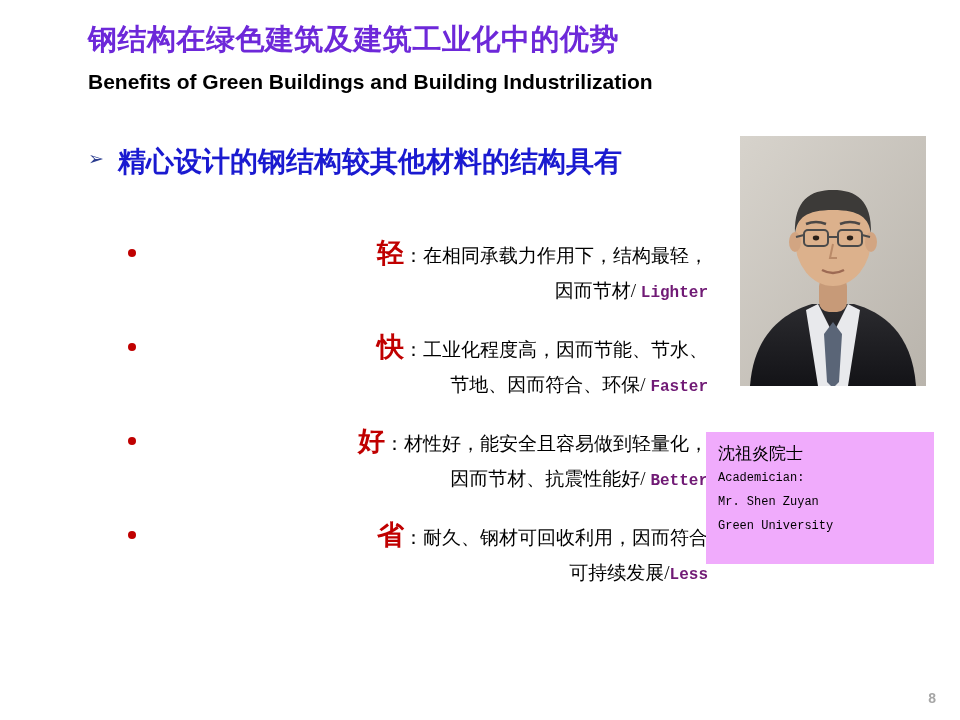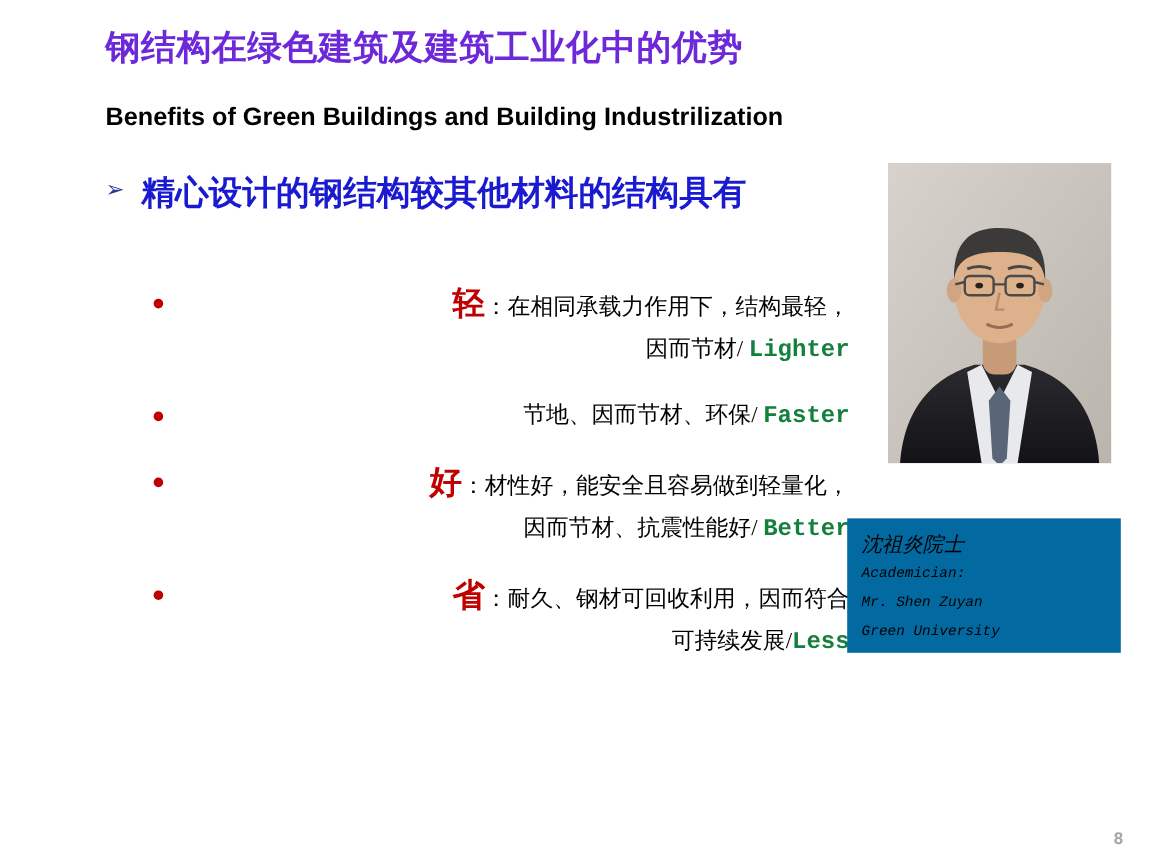--- a/index.html
+++ b/index.html
@@ -33,21 +33,20 @@
     white-space: nowrap;
   }
   .title-en {
     position: absolute;
     left: 88px;
     top: 70px;
     font-size: 21px;
     font-weight: bold;
     color: #000000;
     white-space: nowrap;
-    margin-top: 16px;
   }
 
   
   .lvl1 {
     position: absolute;
     left: 88px;
     top: 142px;
     width: 600px;
   }
   .lvl1-row {
@@ -100,22 +99,22 @@
     font-size: 27px;
     font-weight: bold;
     font-family: "Liberation Serif", serif;
   }
   .cn {
     color: #000000;
     font-size: 19px;
     font-family: "Liberation Serif", serif;
   }
   .en {
-    color: #15803d;
-    font-size: 20px;
+    color: #701a75;
+    font-size: 16px;
     font-family: "Liberation Mono", monospace;
     font-weight: bold;
   }
   .line {
     line-height: 34px;
     white-space: nowrap;
     text-align: right;
   }
   .line.second {
     padding-left: 6px;
@@ -132,25 +131,24 @@
     background: #c8c4bd;
   }
   .photo svg { display: block; }
 
   
   .caption {
     position: absolute;
     left: 706px;
     top: 432px;
     width: 228px;
-    height: 112px;
-    background: #0369a1;
+    height: 132px;
+    background: #f0abfc;
     box-sizing: border-box;
     padding: 10px 0 0 12px;
-    font-style: italic;
   }
   .caption-cn {
     font-size: 17px;
     color: #000000;
     font-family: "Liberation Serif", serif;
     line-height: 24px;
   }
   .caption-en {
     font-size: 12px;
     color: #000000;
@@ -195,22 +193,25 @@
         </div>
         <div class="line second">
           <span class="cn">因而节材/ </span><span class="en">Lighter</span>
         </div>
       </div>
     </div>
 
     <div class="item">
       <span class="dot"></span>
       <div class="item-body">
-        <div class="line second">
-          <span class="cn">节地、因而节材、环保/ </span><span class="en">Faster</span>
+        <div class="line">
+          <span class="kw">快</span><span class="cn">：</span><span class="cn">工业化程度高，因而节能、节水、</span>
+        </div>
+        <div class="line second">
+          <span class="cn">节地、因而符合、环保/ </span><span class="en">Faster</span>
         </div>
       </div>
     </div>
 
     <div class="item">
       <span class="dot"></span>
       <div class="item-body">
         <div class="line">
           <span class="kw">好</span><span class="cn">：</span><span class="cn">材性好，能安全且容易做到轻量化，</span>
         </div>

